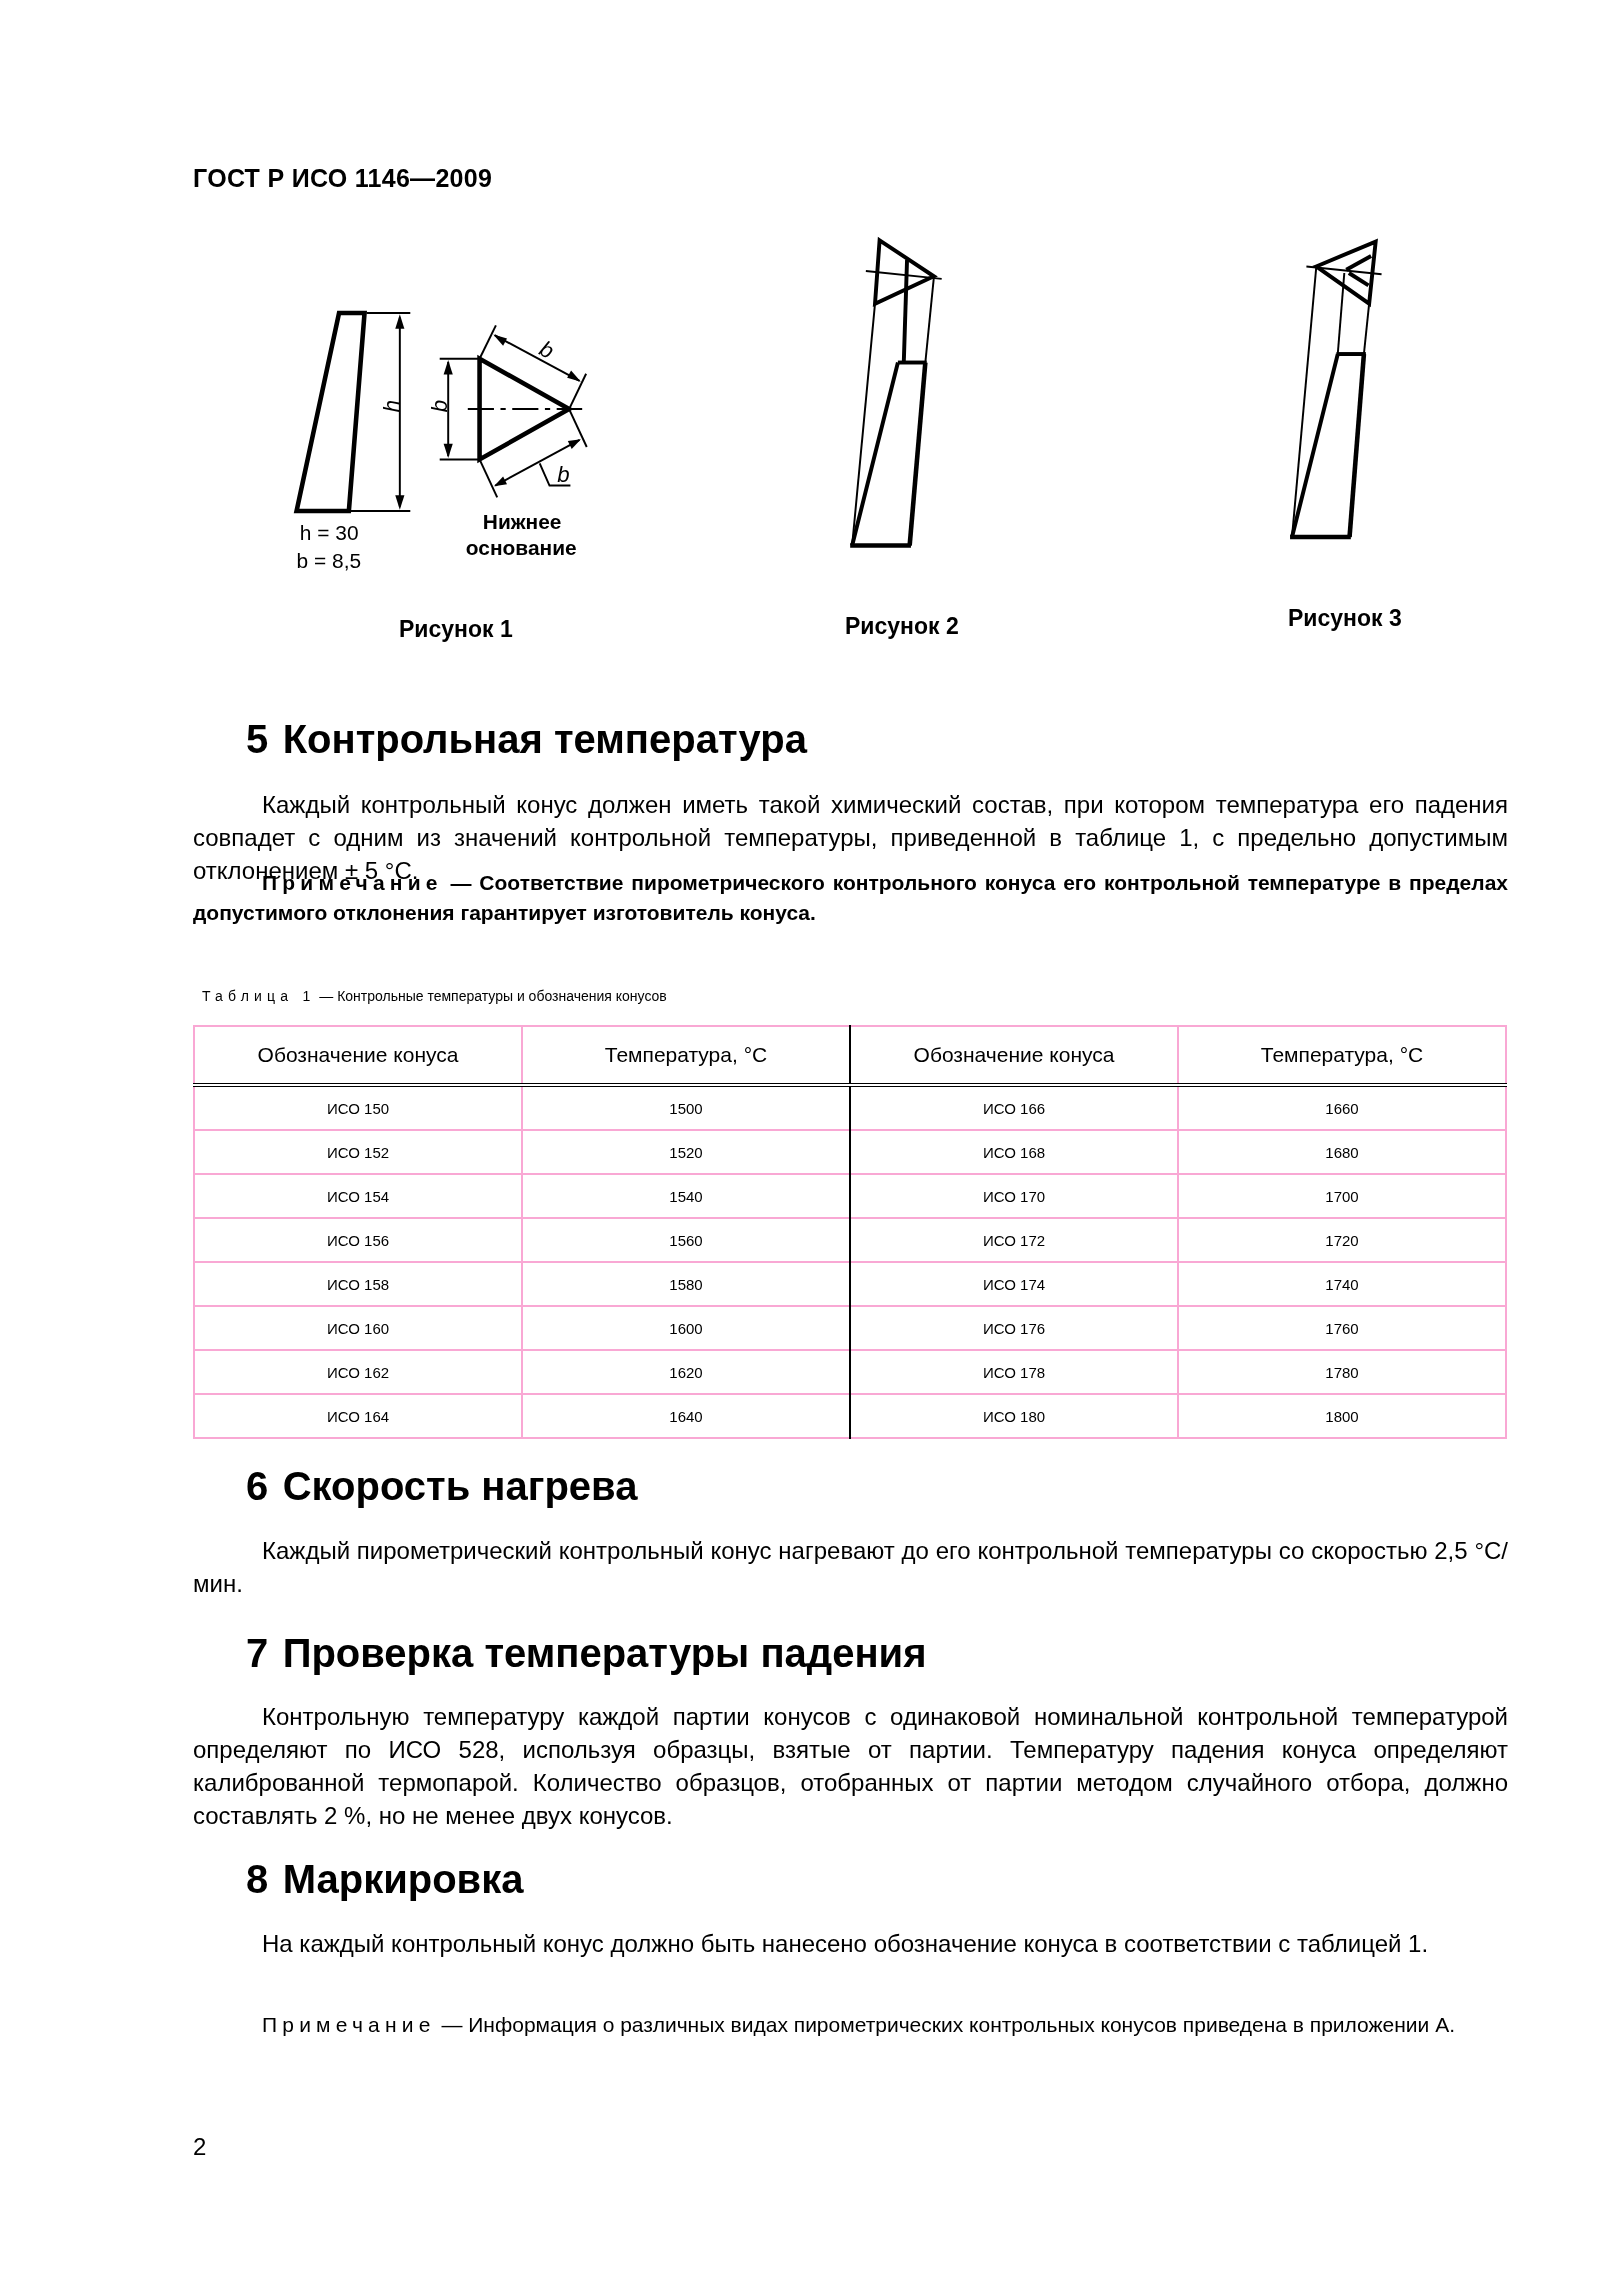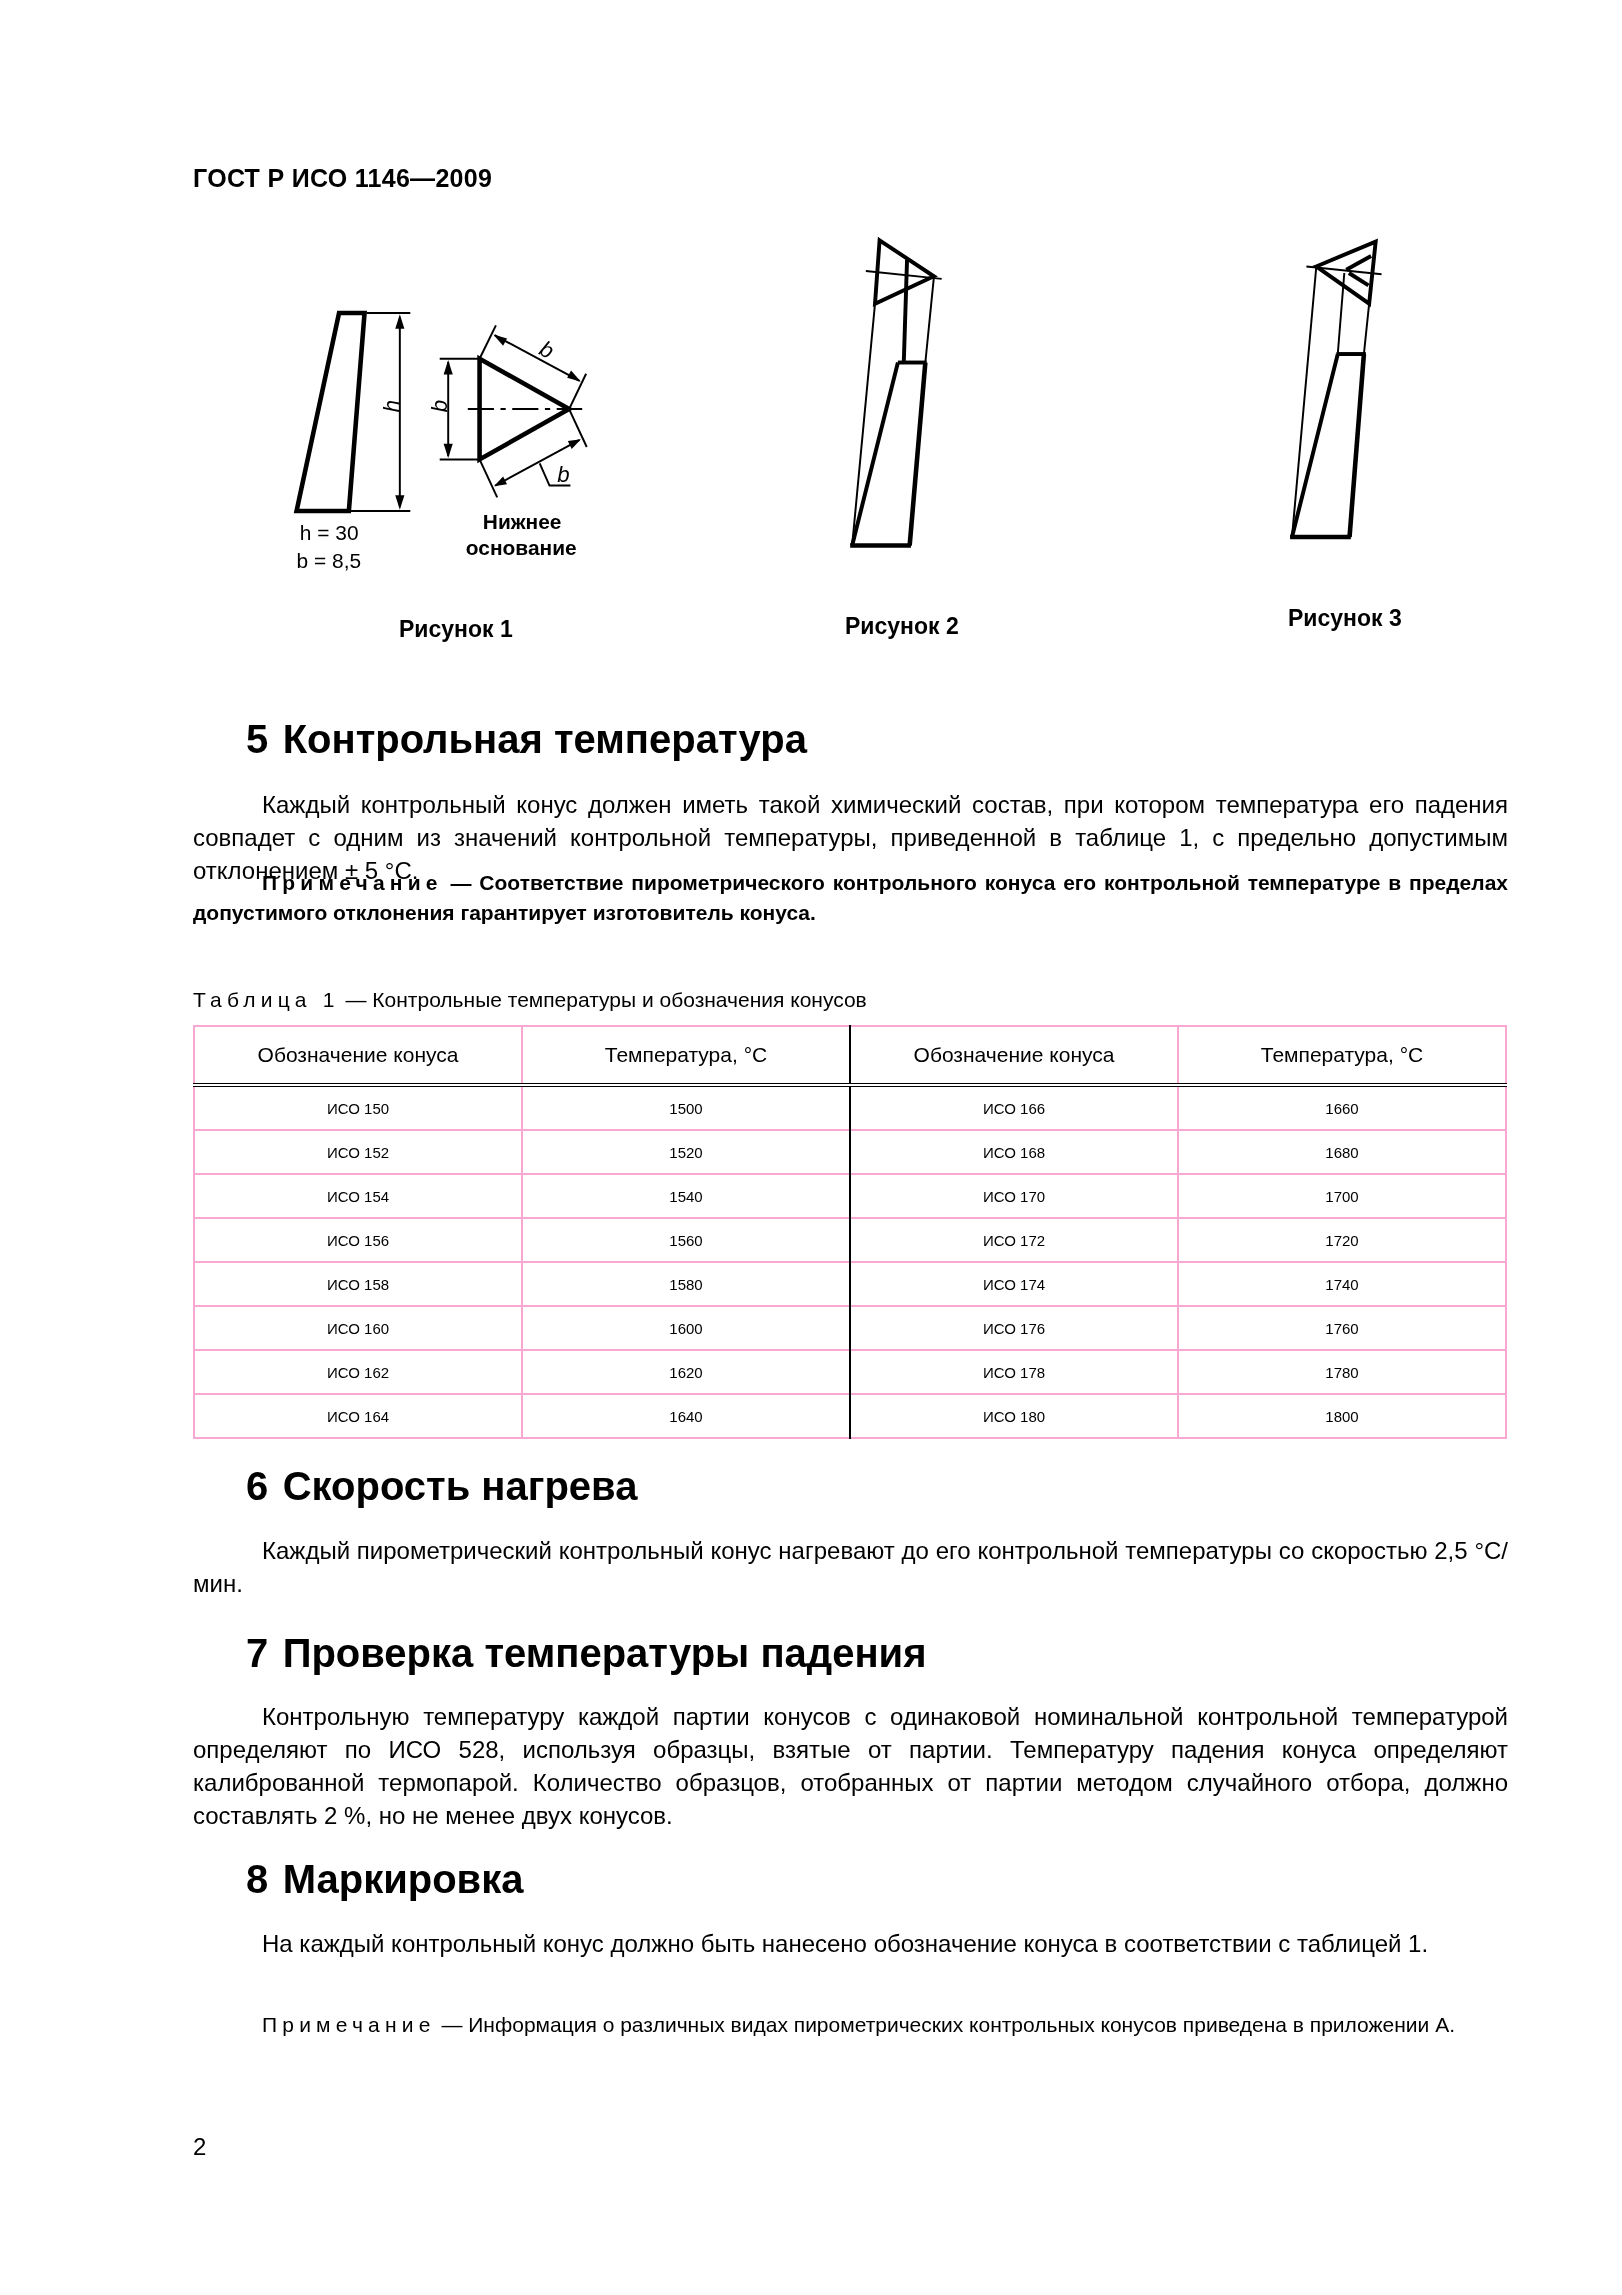--- a/index.html
+++ b/index.html
@@ -8,21 +8,21 @@
   .abs { position: absolute; }
   .doc-header { left: 193px; top: 164px; font-size: 25px; font-weight: bold; letter-spacing: 0.3px; }
   .fig-caption { font-size: 23px; font-weight: bold; }
   .h2 { left: 246px; font-size: 40px; font-weight: bold; white-space: nowrap; }
   .h2 .num { margin-right: 14.4px; }
   .para { left: 193px; width: 1315px; font-size: 24px; line-height: 33px; text-align: justify; }
   .para .indent { display: inline-block; width: 69px; }
   .note { left: 193px; width: 1315px; font-size: 21px; line-height: 30px; text-align: justify; }
   .note .indent { display: inline-block; width: 69px; }
   .spaced { letter-spacing: 5.2px; }
-  .table-caption { left: 193px; font-size: 21px; }
+  .table-caption { left: 202px; font-size: 14px; }
   table.t1 { position: absolute; left: 193px; top: 1025px; width: 1314px; border-collapse: collapse;
              font-size: 21px; table-layout: fixed; }
   table.t1 th, table.t1 td { border: 2px solid #f9a8d4; text-align: center; font-weight: normal; padding: 0; }
   table.t1 th { height: 56px; border-bottom: 4.6px double #000; }
   table.t1 td { height: 42px; font-size: 15px; }
   table.t1 .mid { border-left: 2px double #000; }
   .page-num { left: 193px; top: 2133px; font-size: 24px; }
   svg { position: absolute; overflow: visible; }
   .fig-label { font-family: "Liberation Sans", sans-serif; }
 </style>

